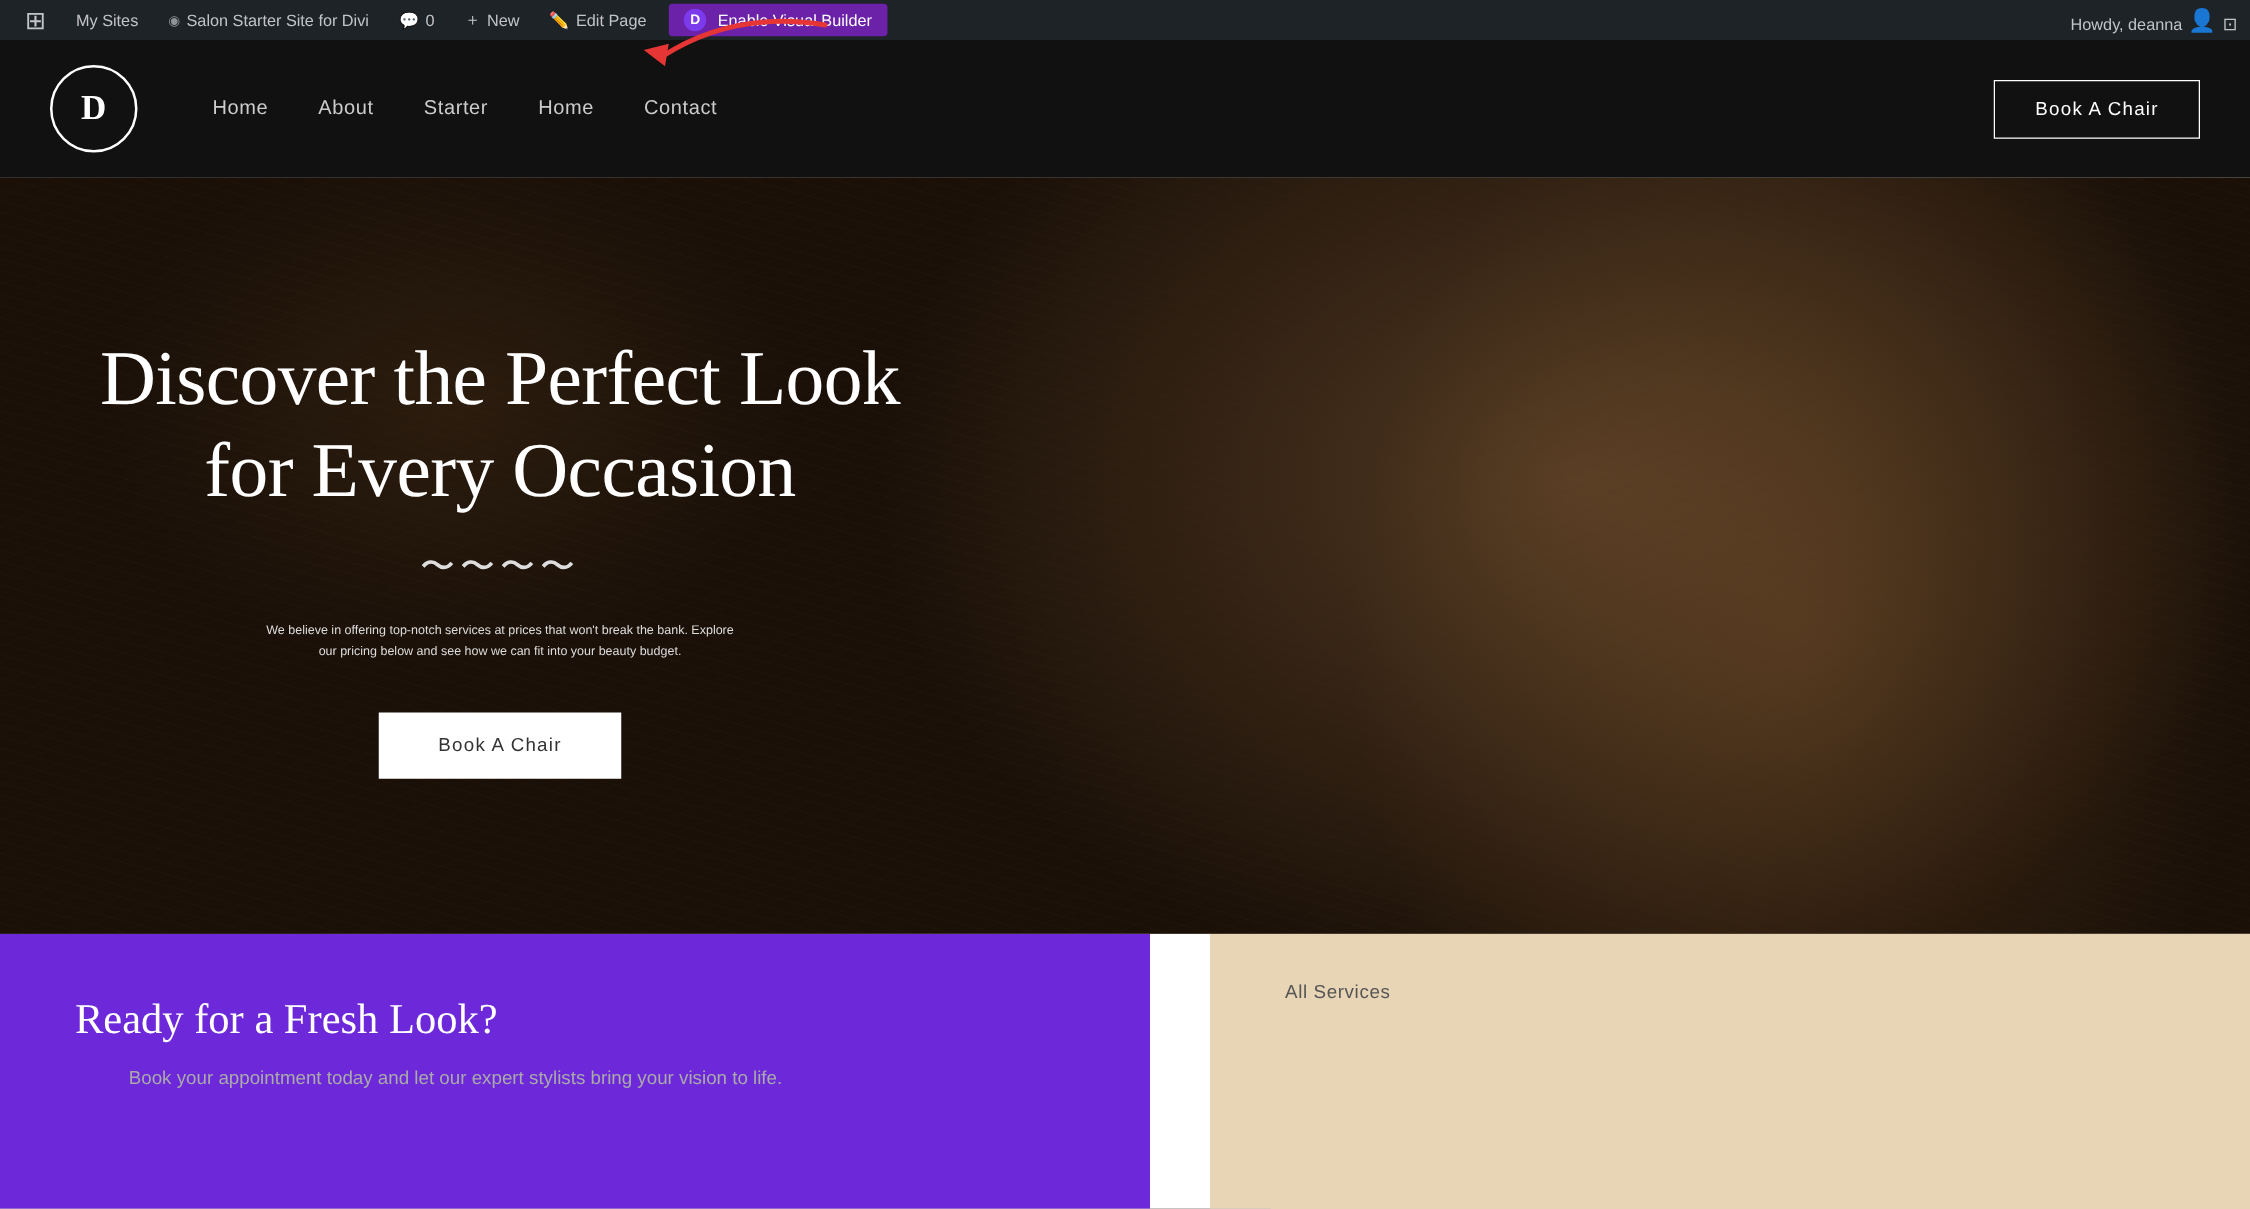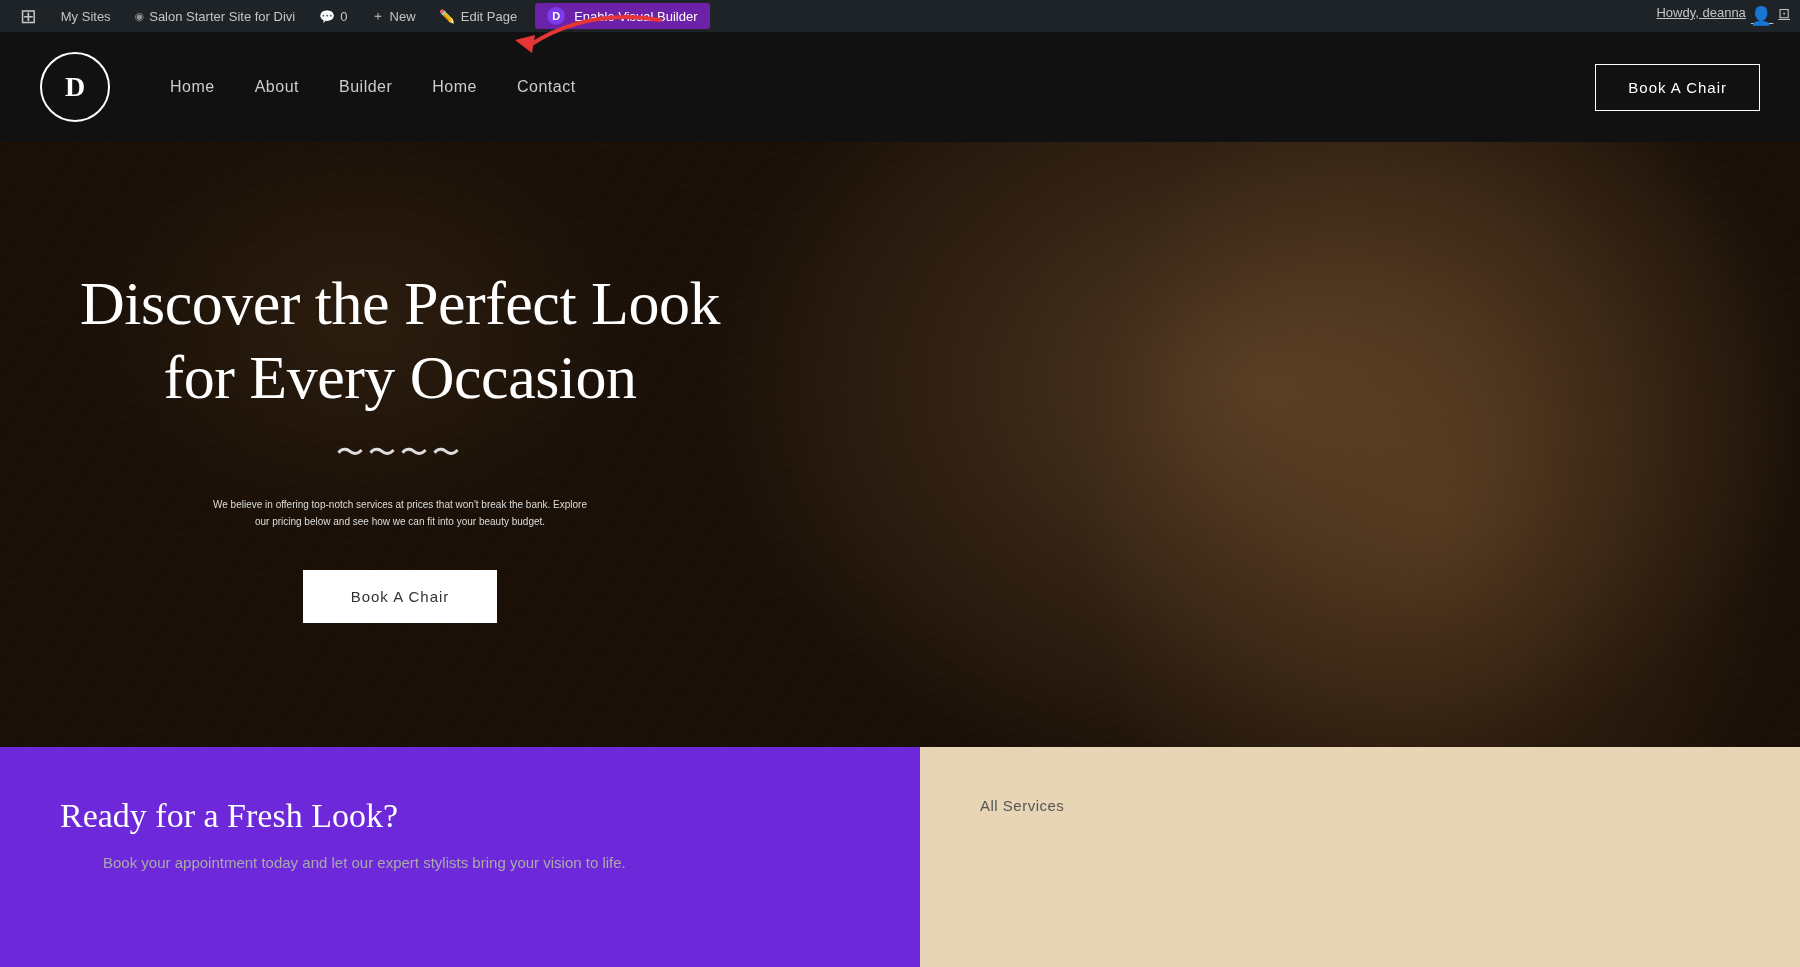--- a/index.html
+++ b/index.html
@@ -54,25 +54,24 @@
       display: flex;
       align-items: center;
       justify-content: center;
       font-size: 11px;
       font-weight: bold;
       color: #fff;
       margin-right: 4px;
     }
     .admin-bar-right {
       display: flex;
-      align-items: flex-start;
+      align-items: flex-end;
       gap: 5px;
       color: #c3c4c7;
       font-size: 13px;
-      text-decoration: underline;
     }
     .howdy-text { color: #c3c4c7; }
 
     
     .arrow-annotation {
       position: absolute;
       top: 5px;
       left: 460px;
       z-index: 999;
       pointer-events: none;
@@ -236,23 +235,24 @@
     .bottom-left p {
       font-family: -apple-system, BlinkMacSystemFont, sans-serif;
       font-size: 15px;
       color: #aaa;
       line-height: 1.6;
       margin-left: 43px;
     }
     .bottom-right {
       background: #e8d5b5;
       flex: 1;
-      padding: 50px 60px;
+      padding: 38px 60px;
       display: flex;
       align-items: flex-start;
+      margin-left: 48px;
     }
     .all-services-btn {
       font-family: -apple-system, BlinkMacSystemFont, sans-serif;
       font-size: 15px;
       color: #555;
       cursor: pointer;
       background: none;
       border: none;
       letter-spacing: 0.5px;
     }
@@ -311,21 +311,21 @@
   </div>
 </div>
 
 <nav class="site-nav">
   <div class="site-logo">
     <span>D</span>
   </div>
   <div class="nav-links">
     <a class="nav-link">Home</a>
     <a class="nav-link">About</a>
-    <a class="nav-link">Builder</a>
+    <a class="nav-link">Starter</a>
     <a class="nav-link">Home</a>
     <a class="nav-link">Contact</a>
   </div>
   <button class="nav-book-btn">
     <span>Book A Chair</span>
   </button>
 </nav>
 
 <section class="hero">
   <div class="hero-bg"></div>

